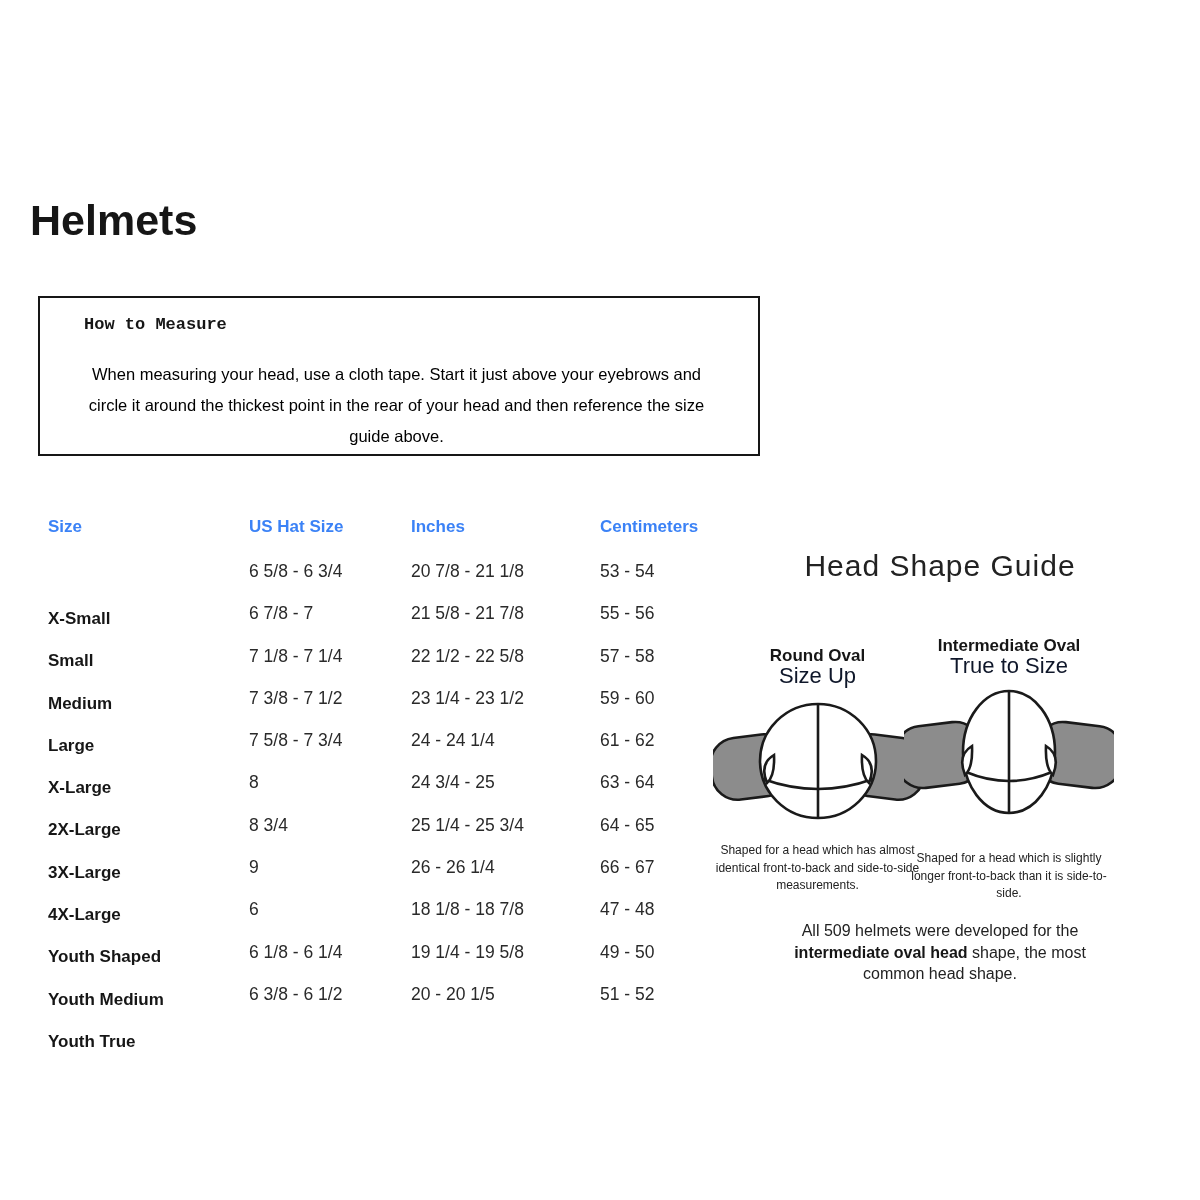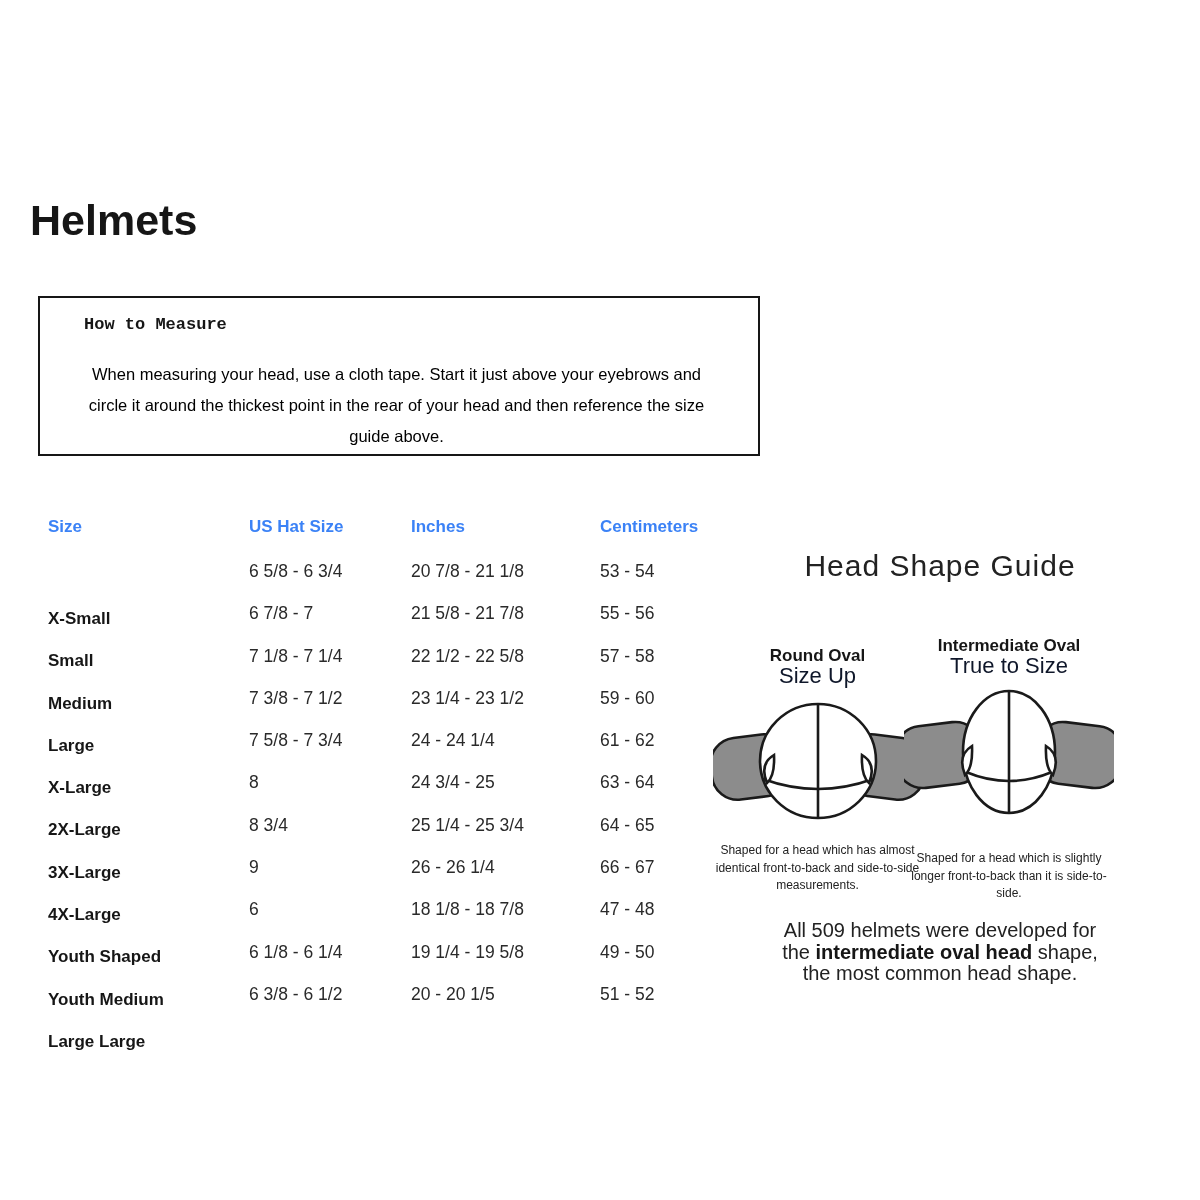--- a/index.html
+++ b/index.html
@@ -52,21 +52,21 @@
   .shape-fit{font-size:22px;color:#0f172a;line-height:19px;}
   .shape-svg{display:block;margin:13px auto 0 auto;}
   .shape-caption{
     margin:2px auto 0 auto;font-size:12px;line-height:17.5px;color:#222;
   }
   .col0 .shape-caption{width:205px;}
   .col1 .shape-caption{width:215px;margin-top:20px;}
 
   .shape-note{
     position:absolute;left:775px;top:920px;width:330px;margin:0;
-    text-align:center;font-size:20px;line-height:21.5px;color:#222;
+    text-align:center;font-size:16px;line-height:21.5px;color:#222;
   }
   .shape-note b{font-weight:bold;color:#161616;}
 </style>
 </head>
 <body>
 
 <div class="page">
 
   <h1 class="page-title">Helmets</h1>
 
@@ -148,21 +148,21 @@
         </div>
 
         <div class="t-row">
           <div class="cell size">Youth Medium</div>
           <div class="cell">6 1/8 - 6 1/4</div>
           <div class="cell">19 1/4 - 19 5/8</div>
           <div class="cell">49 - 50</div>
         </div>
 
         <div class="t-row">
-          <div class="cell size">Large Large</div>
+          <div class="cell size">Youth True</div>
           <div class="cell">6 3/8 - 6 1/2</div>
           <div class="cell">20 - 20 1/5</div>
           <div class="cell">51 - 52</div>
         </div>
       </div>
   </section>
 
   <h2 class="shape-guide-title">Head Shape Guide</h2>
 
   <div class="shape-col col0">

